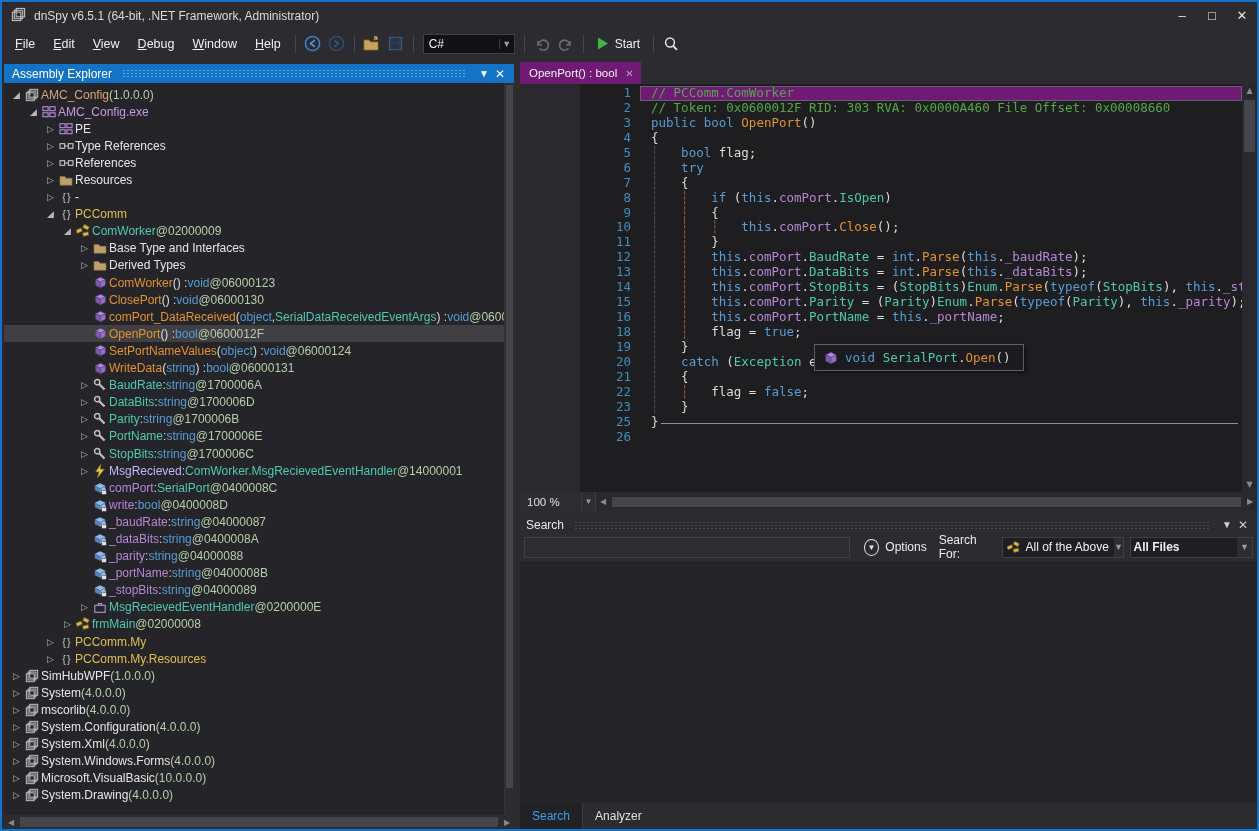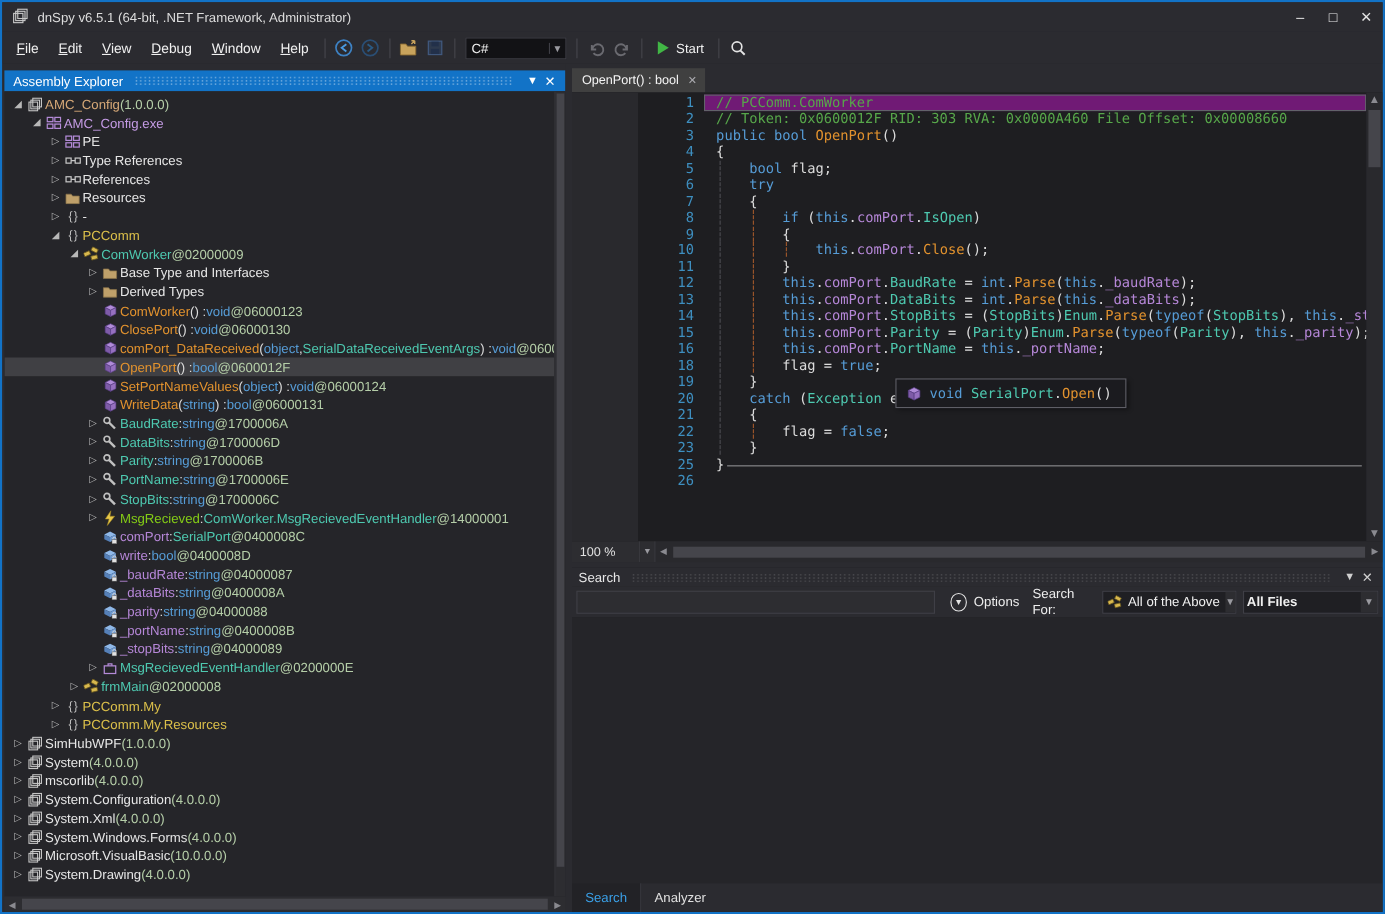--- a/index.html
+++ b/index.html
@@ -41,36 +41,36 @@
   .ticon .nsg{ color:#C0C0C0; font-size:11px; letter-spacing:-1px;}
   .tvs{ width:10px; flex:0 0 auto; background:#2D2D31; border-left:1px solid #333338;}
   .tvs .thumb{ margin:2px 1px; height:96%; background:#45454B;}
   #treehsb{ height:14px; flex:0 0 auto; background:#2D2D31; display:flex; align-items:center; }
   .sbarr{ color:#8A8A90; font-size:8px; width:14px; text-align:center; font-family:"DejaVu Sans",sans-serif;}
   .sbthumb{ flex:1; height:10px; background:#45454B; margin:0 2px;}
   #splitter{ width:6px; background:#2B2B30; flex:0 0 auto;}
   
   #rightcol{ flex:1; display:flex; flex-direction:column; overflow:hidden; }
   #tabrow{ height:26px; display:flex; align-items:flex-end; flex:0 0 auto; background:#2B2B30;}
-  #doctab{ height:22px; background:#404040; display:flex; align-items:center; padding:0 7px 0 9px; gap:8px;}
+  #doctab{ height:22px; background:#701a75; display:flex; align-items:center; padding:0 7px 0 9px; gap:8px;}
   #doctab .lbl{ color:#F4F4F4; font-size:11.5px;}
   #doctab .x{ color:#ABABB0; font-size:10px;}
   #editor{ height:408px; flex:0 0 auto; display:flex; background:#1E1E21; position:relative;}
   #gutter{ width:60px; flex:0 0 auto; background:#29292D;}
   #codearea{ flex:1; overflow:hidden; position:relative; padding-top:2px;}
   .cl{ display:flex; height:14.95px; font-family:"DejaVu Sans Mono",monospace; font-size:12.5px; line-height:14.95px; white-space:pre;}
   .cl .ln{ width:60px; margin-left:-60px; flex:0 0 auto; text-align:right; padding-right:9px; color:#3E8FC0; }
   .cl .body{ flex:1; padding-left:11px; position:relative; }
   .cl.boxed .body{ outline:1px solid #62626A; outline-offset:-1px; background:#701a75;}
   .cl.sep .body::after{ content:""; position:absolute; left:21px; right:4px; top:8px; border-top:1px solid #8E8E92;}
   #codeinner{ padding-left:60px; }
   .cm{color:#57A64A} .kw{color:#569CD6} .ty{color:#4EC9B0} .me{color:#E2922E}
   .fld{color:#B687D8} .pln{color:#DCDCDC} .g1{color:#4C4C52} .g2{color:#A3592B}
   .asm{color:#D6A877} .ver{color:#B5CEA8} .mod{color:#C49BE4} .txt{color:#E6E6E6}
-  .ns{color:#DCC04A} .cls{color:#4EC9B0} .addr{color:#B5CEA8} .ev{color:#84cc16}
+  .ns{color:#DCC04A} .cls{color:#4EC9B0} .addr{color:#B5CEA8} .ev{color:#c4b5fd}
   #vscroll{ width:15px; flex:0 0 auto; background:#29292D; display:flex; flex-direction:column; align-items:center;}
   #vscroll .a{ color:#8A8A90; font-size:8px; line-height:14px; font-family:"DejaVu Sans",sans-serif;}
   #vscroll .track{ flex:1; width:100%; position:relative;}
   #vscroll .thumb{ position:absolute; top:2px; left:2px; right:2px; height:52px; background:#45454B;}
   #tooltip{ position:absolute; left:234px; top:260px; background:#1B1B1F; border:1px solid #5E5E66;
             padding:5px 12px 5px 9px; display:flex; align-items:center; gap:7px;
             font-family:"DejaVu Sans Mono",monospace; font-size:12.5px; box-shadow:2px 2px 4px rgba(0,0,0,.4);}
   #edbottom{ height:19px; flex:0 0 auto; background:#2B2B30; display:flex; align-items:center;}
   #zoomcombo{ height:19px; width:62px; background:#2D2D31; border-right:1px solid #3A3A40; color:#E0E0E0;
               font-size:11.5px; display:flex; align-items:center; padding-left:7px;}

